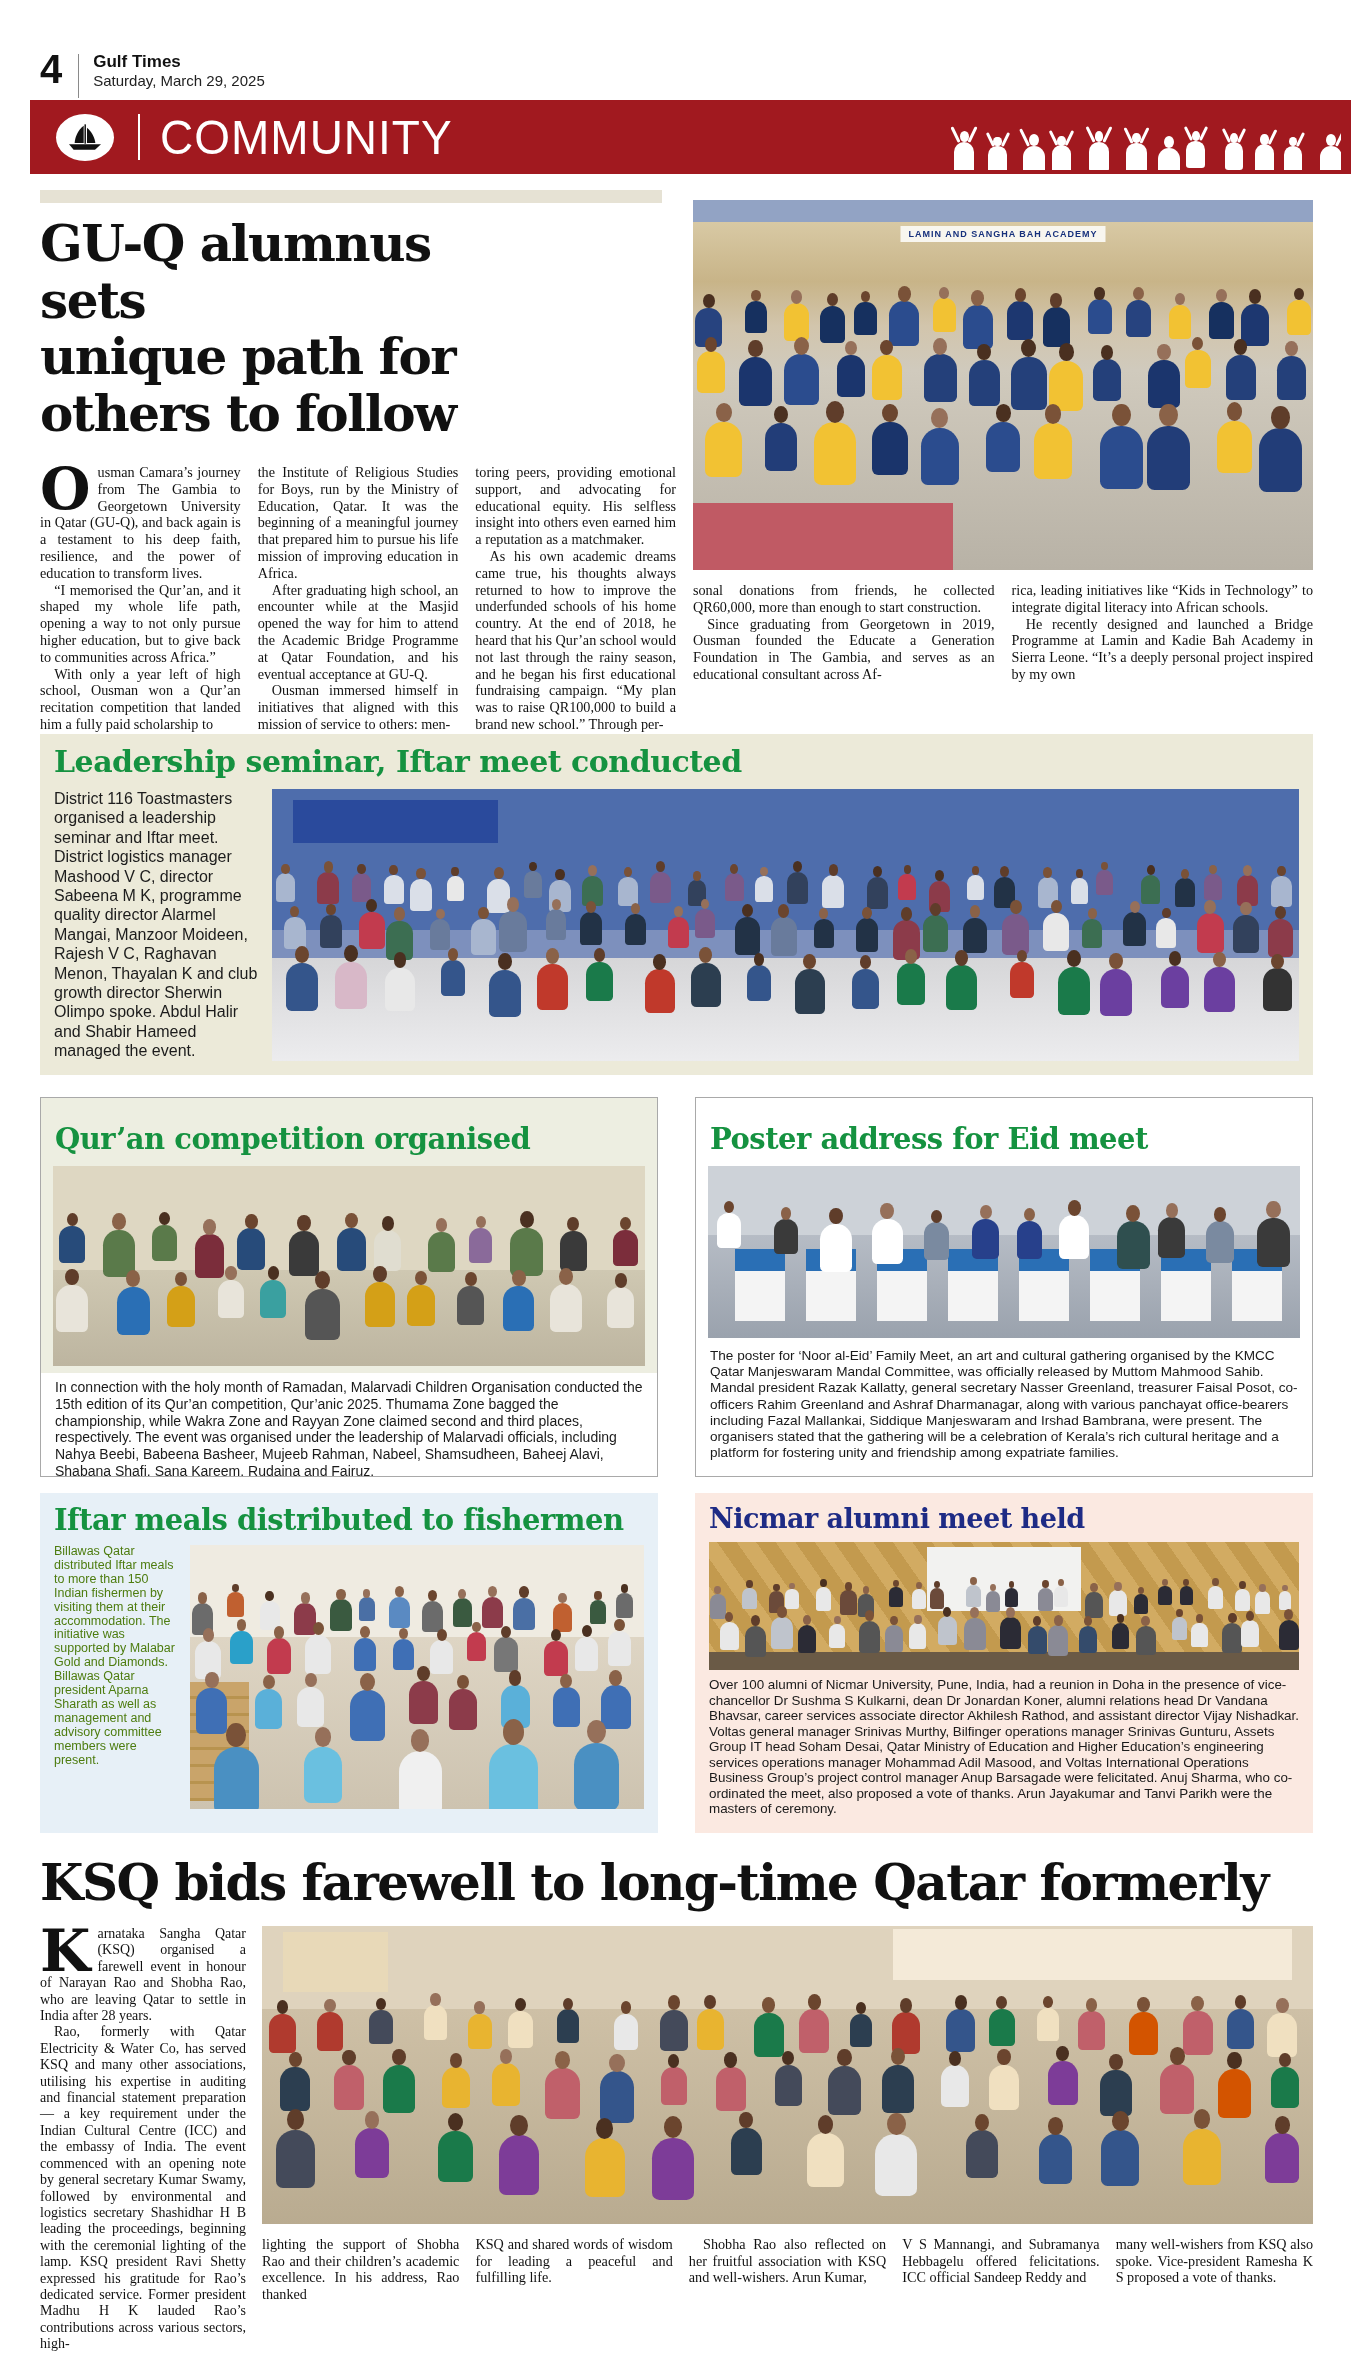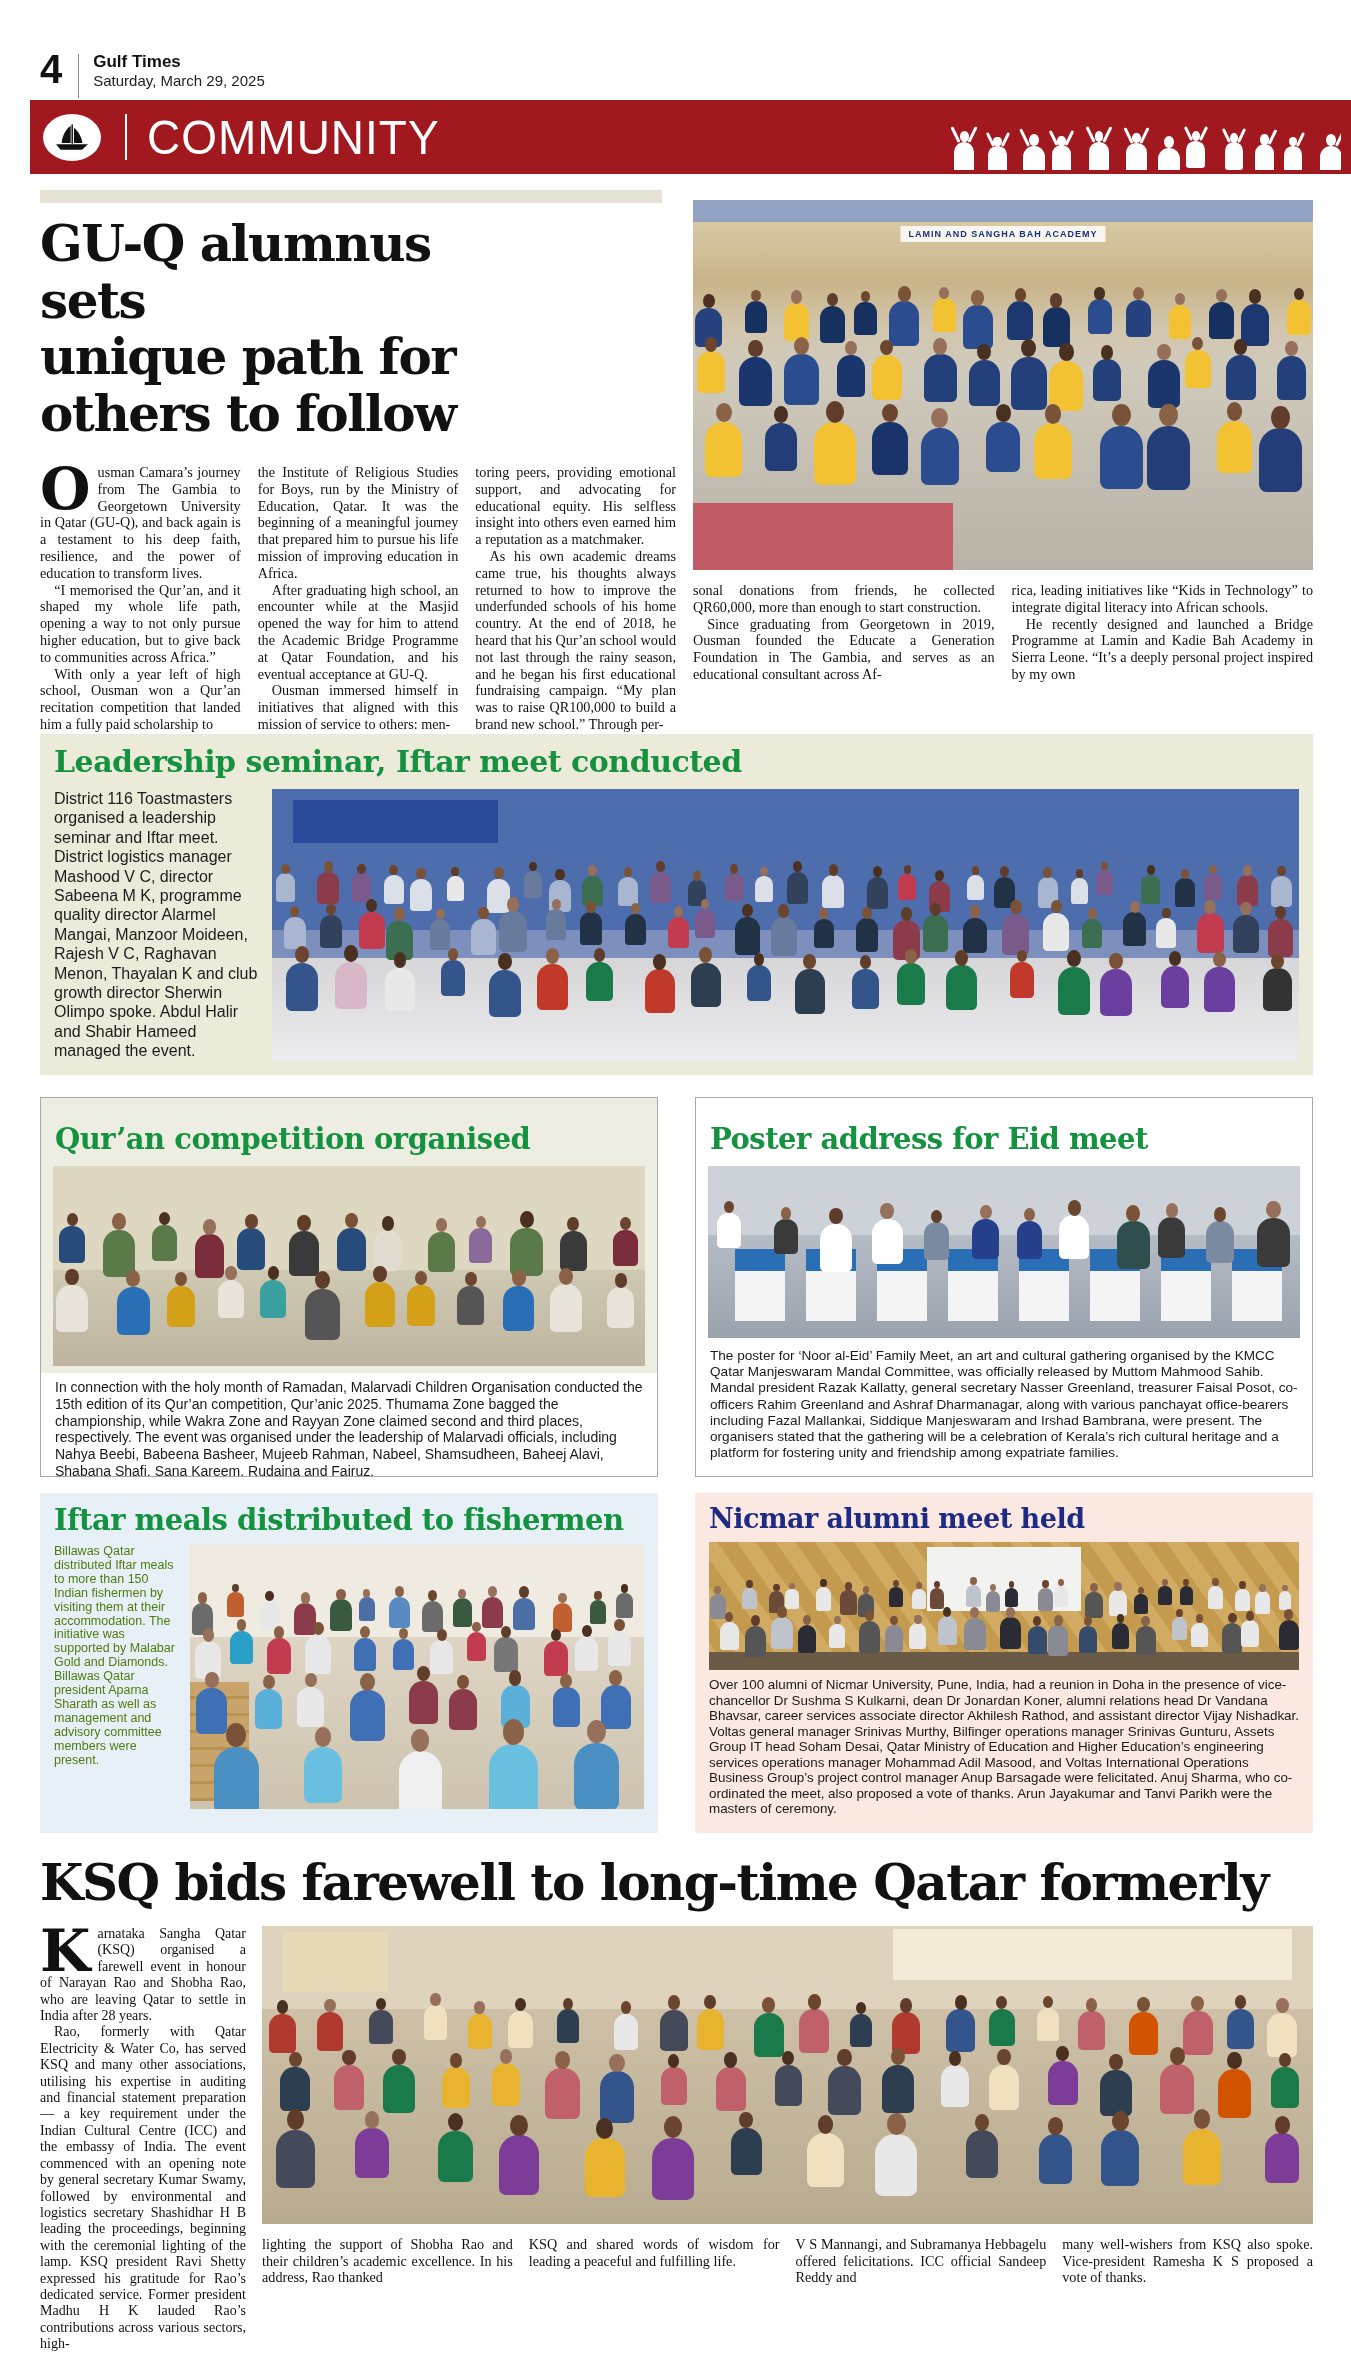--- a/index.html
+++ b/index.html
@@ -8,21 +8,21 @@
     width:1351px; height:2365px; overflow:hidden; position:relative;
     font-family:"Liberation Serif", serif; color:#111;
   }
   
   .masthead { display:flex; align-items:flex-start; padding:52px 0 0 40px; height:100px; }
   .pageno { font-family:"Liberation Sans",sans-serif; font-size:40px; font-weight:bold; line-height:.85; }
   .mast-rule { width:1px; height:44px; background:#8a8a8a; margin:2px 14px 0 16px; }
   .paper { font-family:"Liberation Sans",sans-serif; font-size:17px; font-weight:bold; line-height:1.15; }
   .date  { font-family:"Liberation Sans",sans-serif; font-size:15px; color:#222; }
   
-  .banner { margin-left:30px; height:74px; background:var(--banner-red,#a1191f); display:flex; align-items:center; padding-left:13px; position:relative; }
+  .banner { margin-left:30px; height:74px; background:var(--banner-red,#a1191f); display:flex; align-items:center; padding-left:26px; position:relative; }
   .dhow-badge { width:58px; height:47px; background:#fff; border-radius:50%; display:flex; align-items:center; justify-content:center; flex:0 0 auto; }
   .banner-rule { width:2px; height:46px; background:#fff; margin:0 20px 0 24px; }
   .banner-title { color:#fff; font-family:"Liberation Sans",sans-serif; font-size:46px; letter-spacing:1px; font-weight:400; transform:scaleY(1.05); }
   .banner-crowd { position:absolute; right:10px; top:4px; width:390px; height:66px; overflow:hidden; }
   
   main { padding:0 38px 0 40px; position:relative; }
   .photo { position:relative; overflow:hidden; background:#cfc9bc; }
   .ph { position:absolute; display:block; }
   
   .article-guq { position:relative; height:534px; margin-top:8px; }
@@ -823,20 +823,21 @@
             <i class="ph" style="left: 839.437px; top: 204.127px; width: 37.7407px; height: 55.7907px; background: rgb(52, 85, 139); border-radius: 18.0499px 18.0499px 6.56361px 6.56361px;"></i>
             <i class="ph" style="left: 850.103px; top: 184.929px; width: 16.409px; height: 19.6908px; background: rgb(107, 69, 46); border-radius: 50%;"></i>
             <i class="ph" style="left: 921.202px; top: 202.508px; width: 37.9343px; height: 56.0768px; background: rgb(232, 180, 48); border-radius: 18.1425px 18.1425px 6.59727px 6.59727px;"></i>
             <i class="ph" style="left: 931.922px; top: 183.211px; width: 16.4932px; height: 19.7918px; background: rgb(122, 82, 56); border-radius: 50%;"></i>
             <i class="ph" style="left: 1003.48px; top: 207.079px; width: 33.6104px; height: 49.685px; background: rgb(125, 60, 152); border-radius: 16.0746px 16.0746px 5.84529px 5.84529px;"></i>
             <i class="ph" style="left: 1012.97px; top: 189.982px; width: 14.6132px; height: 17.5359px; background: rgb(95, 61, 42); border-radius: 50%;"></i>
           </div>
         <div class="ksq-cols">
           <div class="ksq-col">lighting the support of Shobha Rao and their children’s academic excellence. In his address, Rao thanked</div>
           <div class="ksq-col">KSQ and shared words of wisdom for leading a peaceful and fulfilling life.</div>
+          <div class="ksq-col"> Shobha Rao also reflected on her fruitful association with KSQ and well-wishers. Arun Kumar,</div>
           <div class="ksq-col">V S Mannangi, and Subramanya Hebbagelu offered felicitations. ICC official Sandeep Reddy and</div>
           <div class="ksq-col">many well-wishers from KSQ also spoke. Vice-president Ramesha K S proposed a vote of thanks.</div>
         </div>
       </div>
     </div>
   </section>
 
 </main>
 
 </body></html>

